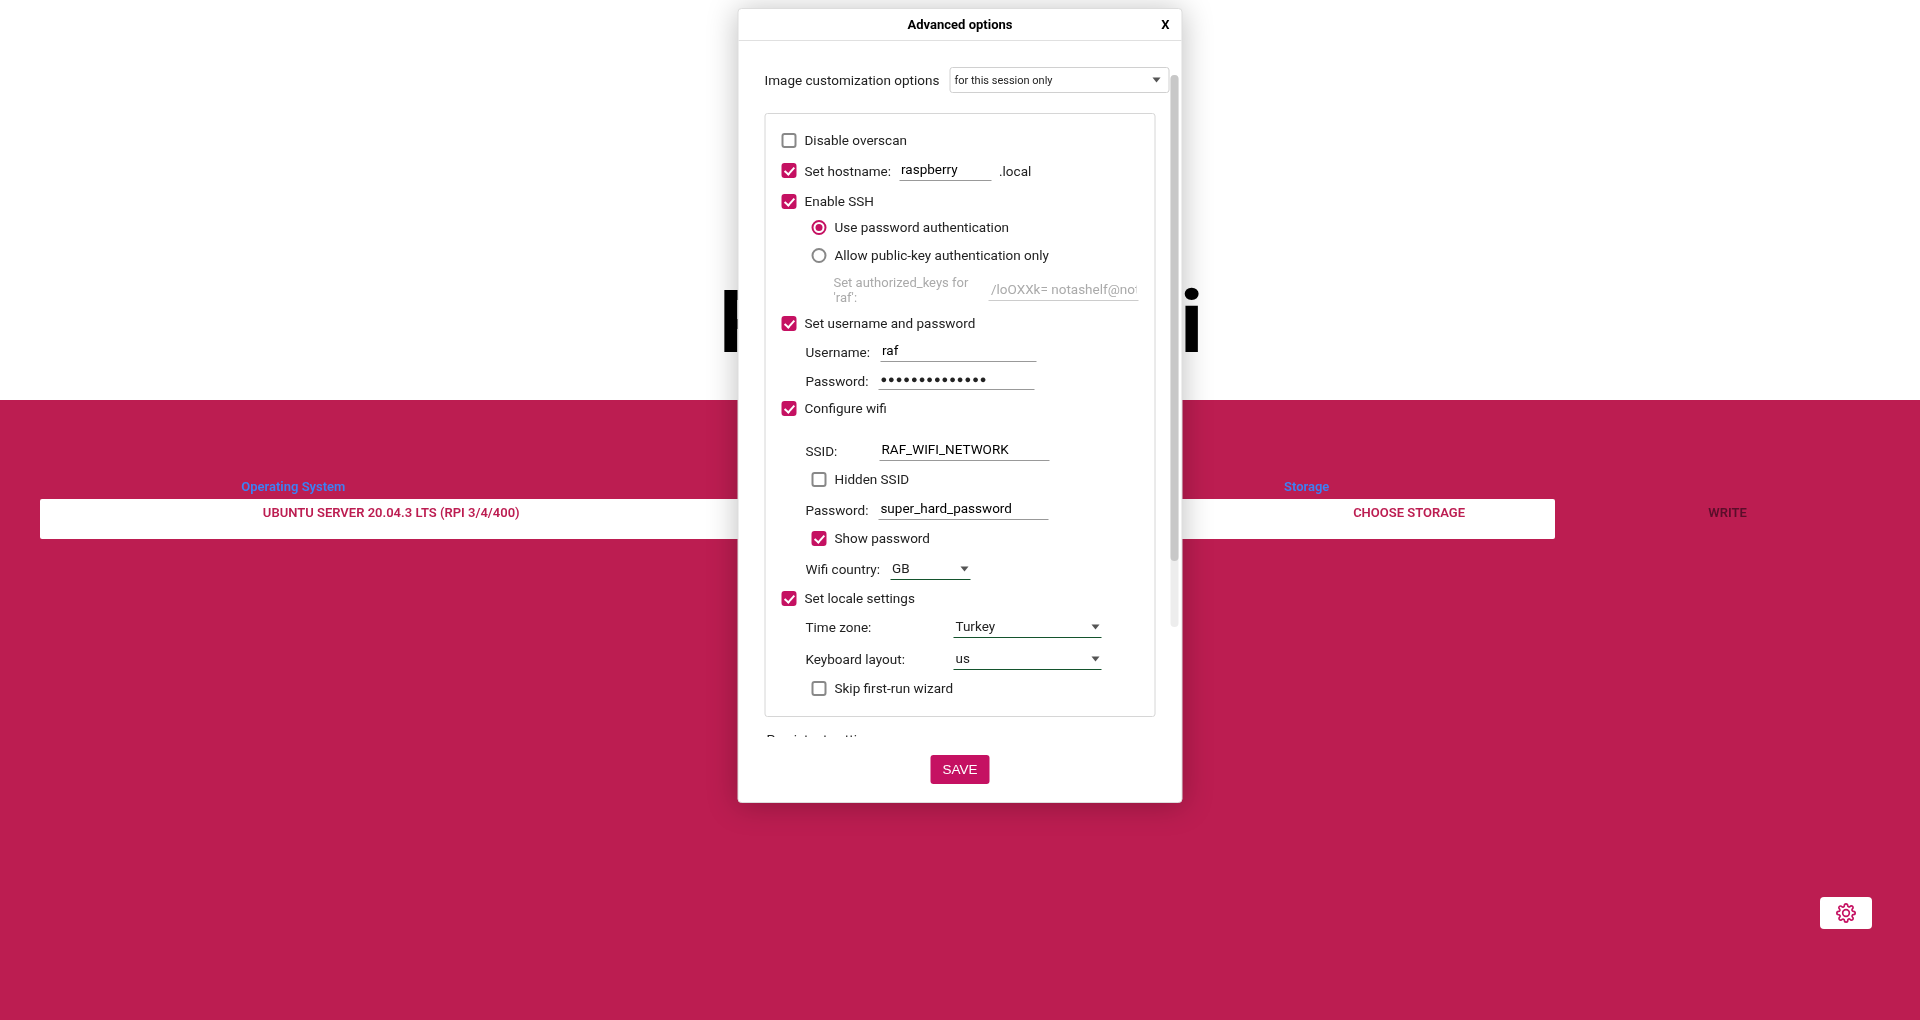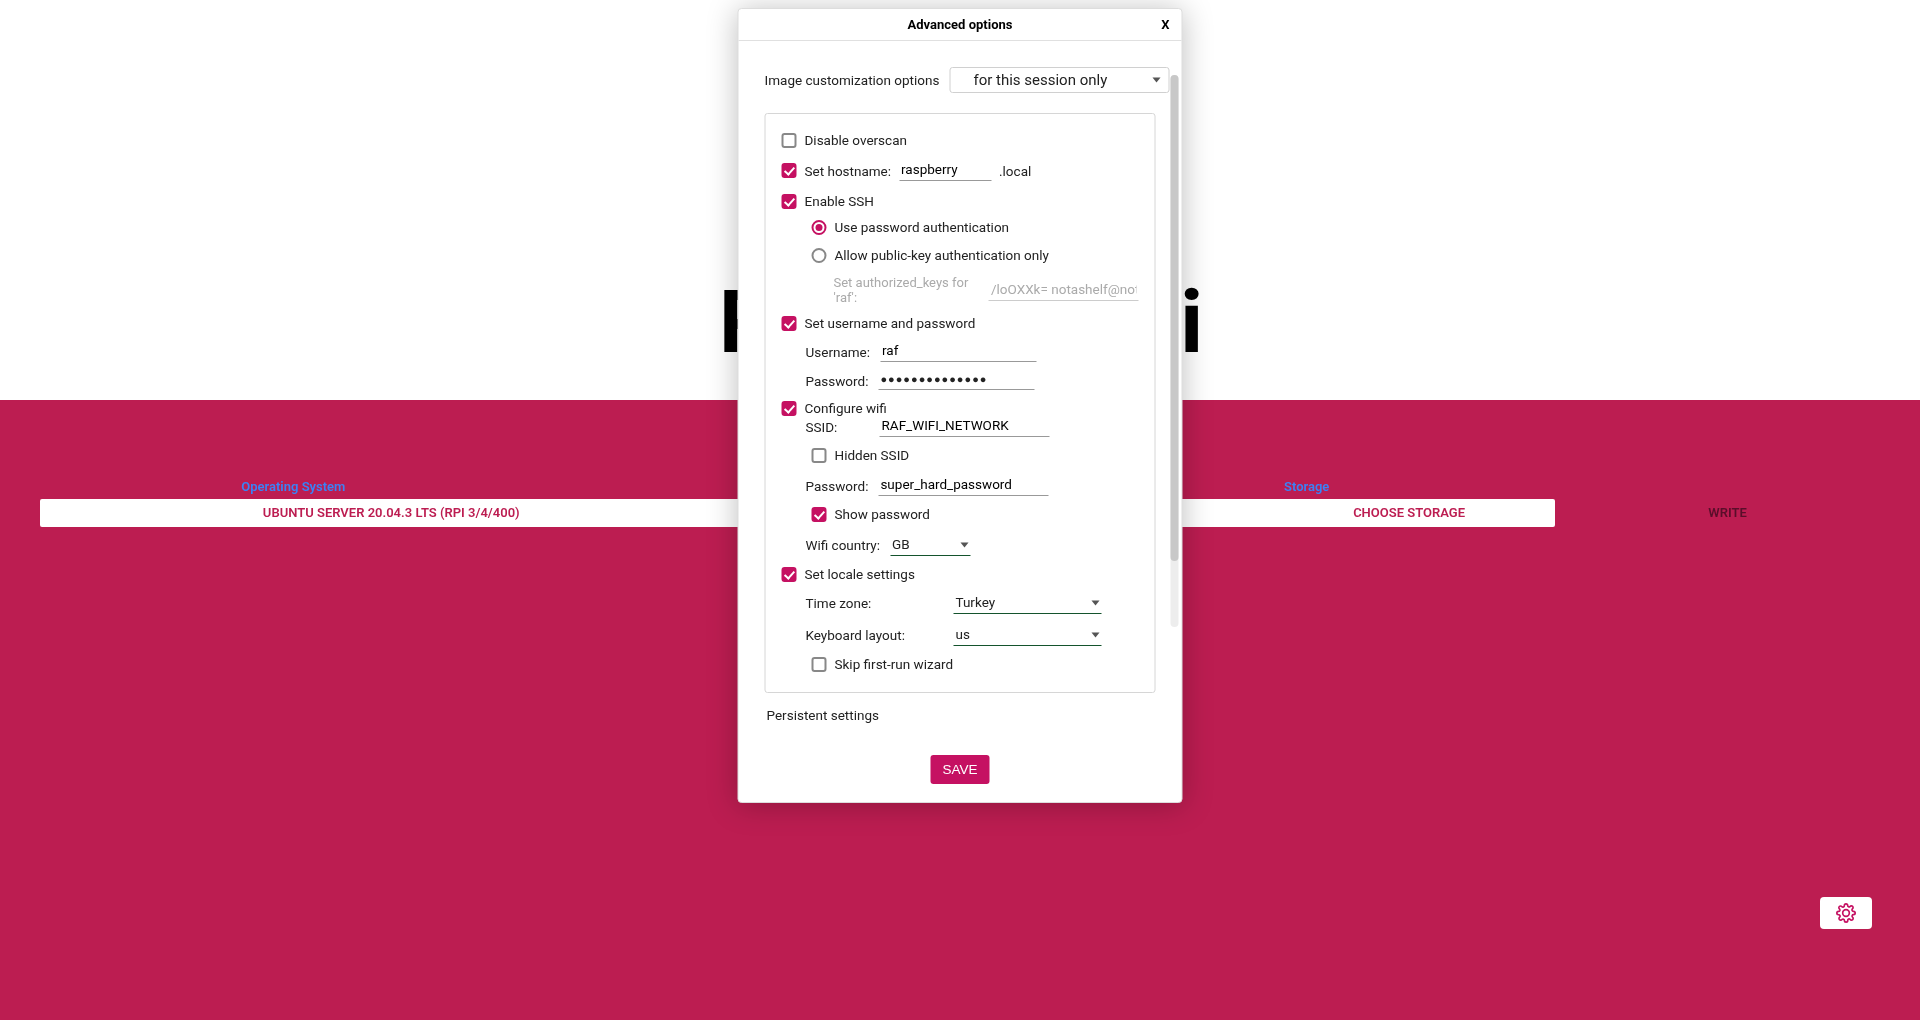--- a/index.html
+++ b/index.html
@@ -46,21 +46,21 @@
 .labels-row .col { flex: 1; text-align: center; }
 .buttons-row {
   position: absolute;
   top: 499px;
   left: 40px; right: 40px;
   display: flex;
   gap: 20px;
 }
 .buttons-row .btn {
   flex: 1;
-  height: 28px;
+  height: 40px;
   background: #fff;
   color: #bc1d51;
   font-size: 13px;
   font-weight: 600;
   text-align: center;
   line-height: 28px;
   border-radius: 2px;
   cursor: pointer;
 }
 .buttons-row .btn.disabled {
@@ -142,22 +142,22 @@
   align-items: center;
   gap: 10px;
   margin-bottom: 20px;
   justify-content: center;
 }
 .top-row .label { font-size: 13.5px; }
 .select {
   border: 1px solid #d0d0d0;
   border-radius: 3px;
   height: 26px;
-  padding: 0 26px 0 23px;
-  font-size: 15px;
+  padding: 0 26px 0 4px;
+  font-size: 11px;
   display: flex;
   align-items: center;
   position: relative;
   background: #fff;
   min-width: 220px;
 }
 .select .arrow {
   position: absolute;
   right: 8px;
   top: 50%;
@@ -361,21 +361,21 @@
         <div class="field-row">
           <span class="flabel">Username:</span>
           <input class="underline-input" style="width: 156px;" value="raf">
         </div>
         <div class="field-row">
           <span class="flabel">Password:</span>
           <span class="underline-input" style="width:156px;letter-spacing:1px;font-size:11px">●●●●●●●●●●●●●●</span>
         </div>
       </div>
 
-      <div class="opt-row" style="margin-top:6px;margin-bottom:0">
+      <div class="opt-row" style="margin-top:6px;margin-bottom:24px">
         <span class="checkbox checked"></span>
         <span class="label">Configure wifi</span>
       </div>
       <div class="subgroup" style="margin-left:24px">
         <div class="field-row">
           <span class="flabel" style="min-width:34px">SSID:</span>
           <input class="underline-input" style="width: 170px; margin-left: 30px;" value="RAF_WIFI_NETWORK">
         </div>
         <div class="opt-row" style="margin-left:6px">
           <span class="checkbox"></span>

